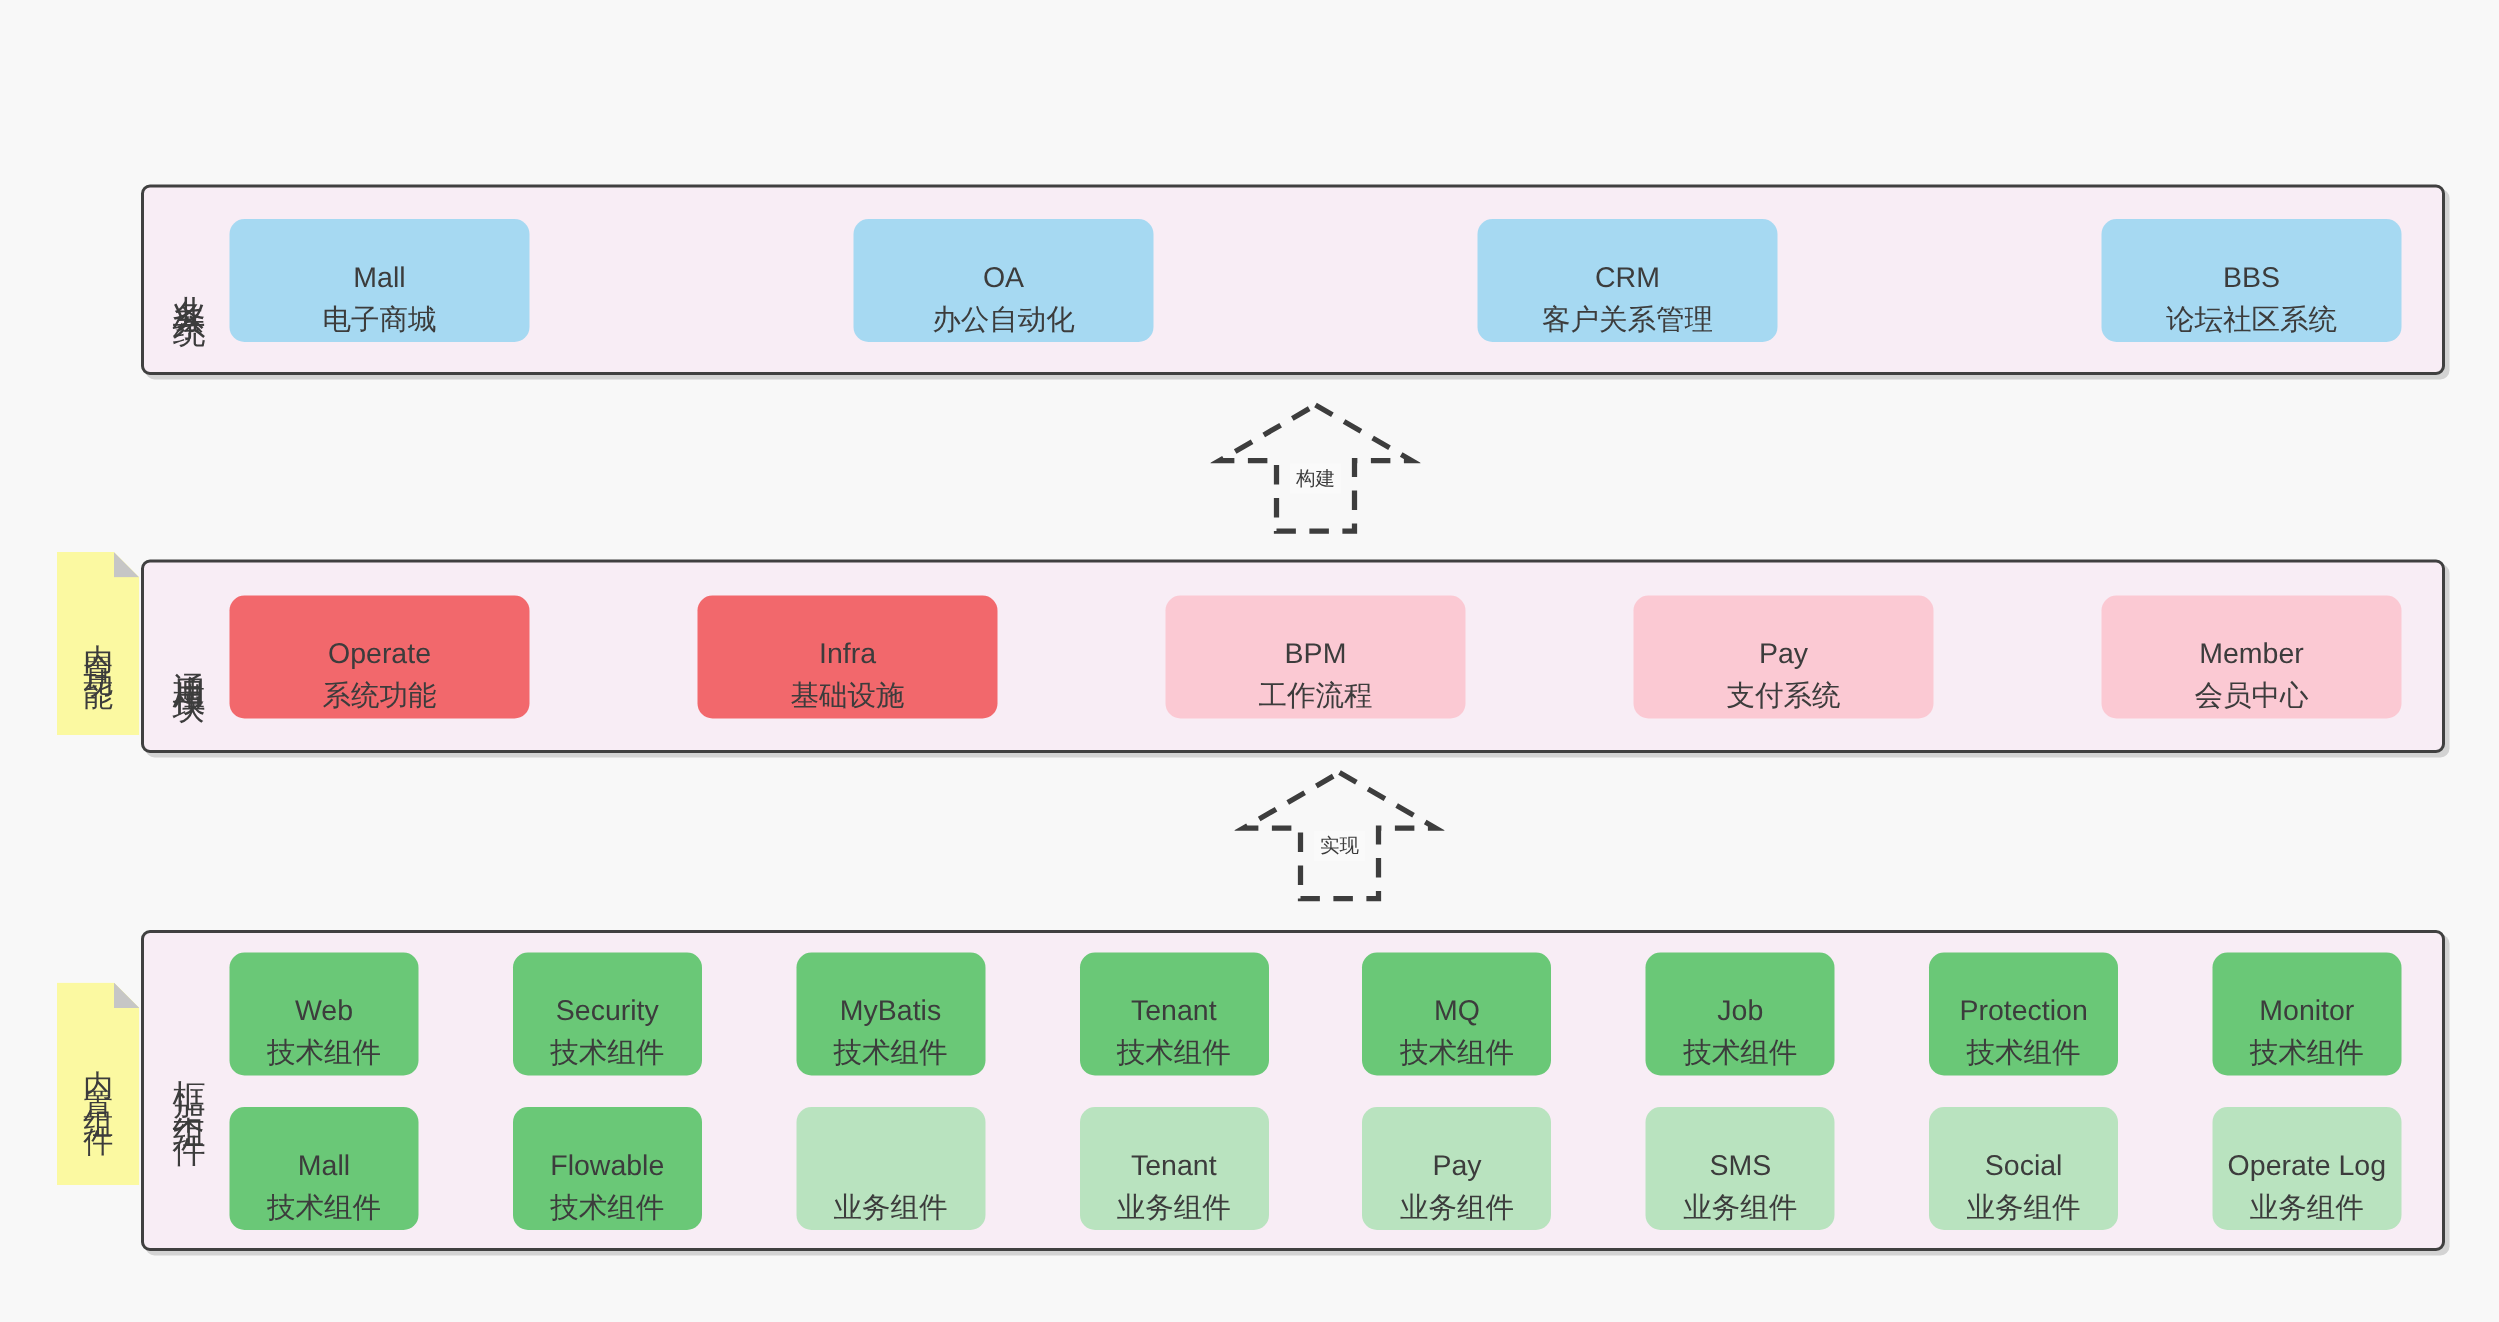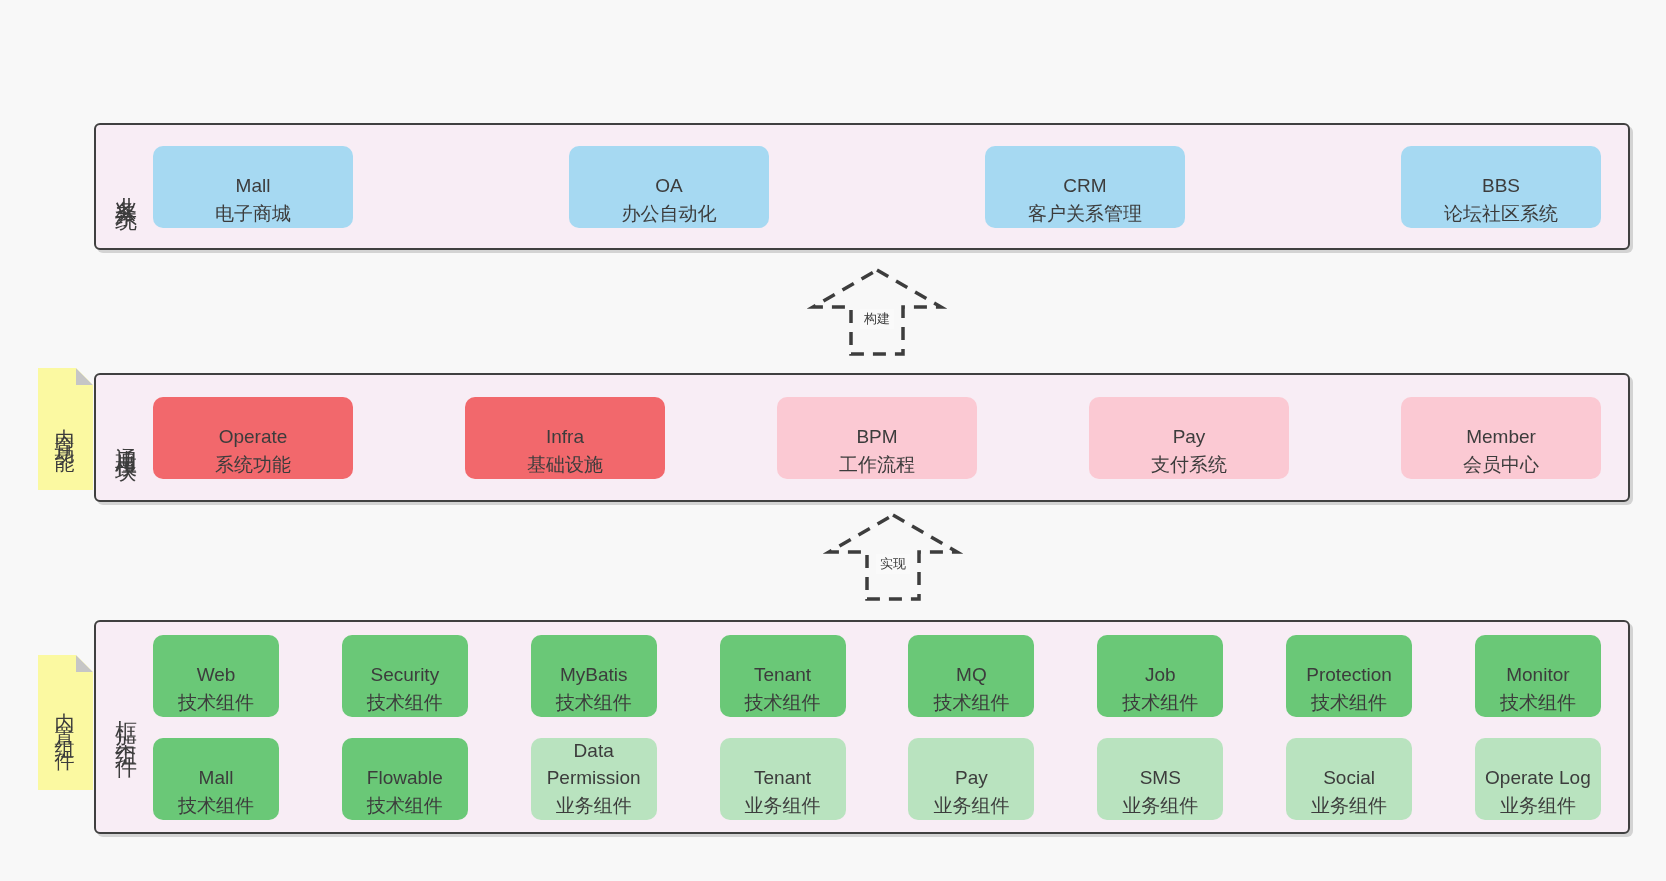--- a/index.html
+++ b/index.html
@@ -190,21 +190,20 @@
       <div class="row">
         <div class="box green">
           <span class="box-title">Mall</span>
           <span class="box-subtitle">技术组件</span>
         </div>
         <div class="box green">
           <span class="box-title">Flowable</span>
           <span class="box-subtitle">技术组件</span>
         </div>
         <div class="box lgreen">
-          <span class="box-title">Data Permission</span>
           <span class="box-subtitle">业务组件</span>
         </div>
         <div class="box lgreen">
           <span class="box-title">Tenant</span>
           <span class="box-subtitle">业务组件</span>
         </div>
         <div class="box lgreen">
           <span class="box-title">Pay</span>
           <span class="box-subtitle">业务组件</span>
         </div>

